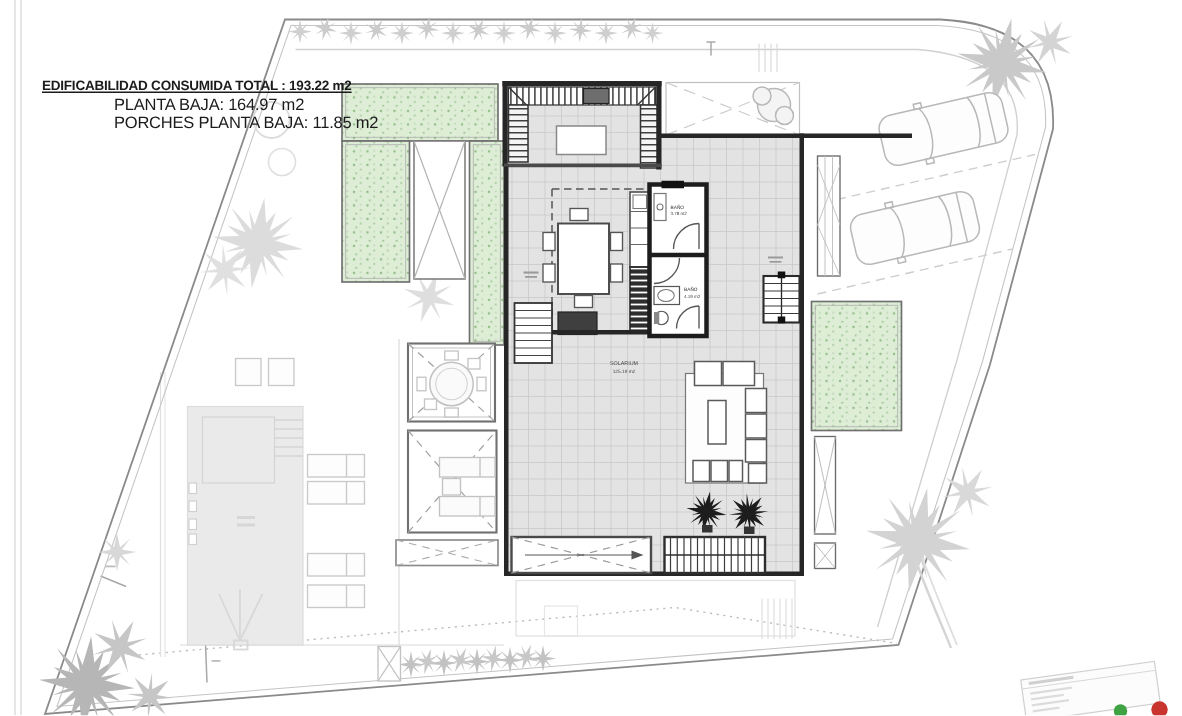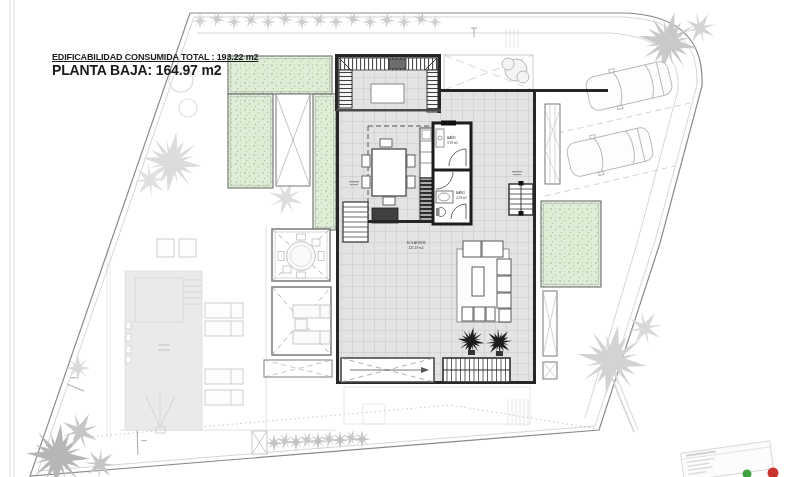--- a/index.html
+++ b/index.html
@@ -1,21 +1,21 @@
 <!DOCTYPE html>
 <html><head>
 <meta charset="utf-8">
 <style>
   html,body{margin:0;padding:0;background:#fff;}
   #canvas{position:relative;width:788px;height:477px;background:#ffffff;overflow:hidden;
           font-family:"Liberation Sans",sans-serif;}
   #plan-svg{position:absolute;left:0;top:0;}
-  .legend{position:absolute;left:52px;top:52px;color:#1b1b1b;}
+  .legend{position:absolute;left:28px;top:52px;color:#1b1b1b;}
   .legend .total{font-size:9px;font-weight:bold;text-decoration:underline;letter-spacing:-0.15px;margin-bottom:3px;white-space:nowrap;}
-  .legend .item{font-size:14px;font-weight:700;line-height:11.6px;letter-spacing:-0.15px;white-space:nowrap;}
+  .legend .item{font-size:11px;font-weight:400;line-height:11.6px;letter-spacing:-0.15px;white-space:nowrap;margin-left:48px;}
   svg text{font-family:"Liberation Sans",sans-serif;}
 </style>
 </head>
 <body>
 
 <div id="canvas">
 
 <svg id="plan-svg" width="788" height="477" viewBox="0 0 788 477">
   <defs>
     <pattern id="tiles" width="11" height="11" patternUnits="userSpaceOnUse">
@@ -464,15 +464,16 @@
     <rect x="-40" y="3" width="25" height="1.5" fill="#dcdcdc"></rect>
     <rect x="-40" y="7" width="18" height="1.5" fill="#dcdcdc"></rect>
   </g>
   <circle cx="747" cy="474" r="4.5" fill="#3fa344"></circle>
   <circle cx="773" cy="473" r="5.5" fill="#c9342e"></circle>
 </svg>
 
 <div class="legend">
   <div class="total">EDIFICABILIDAD CONSUMIDA TOTAL : 193.22 m2</div>
   <div class="item">PLANTA BAJA: 164.97 m2</div>
+  <div class="item">PORCHES PLANTA BAJA: 11.85 m2</div>
 </div>
 
 </div>
 
 </body></html>

